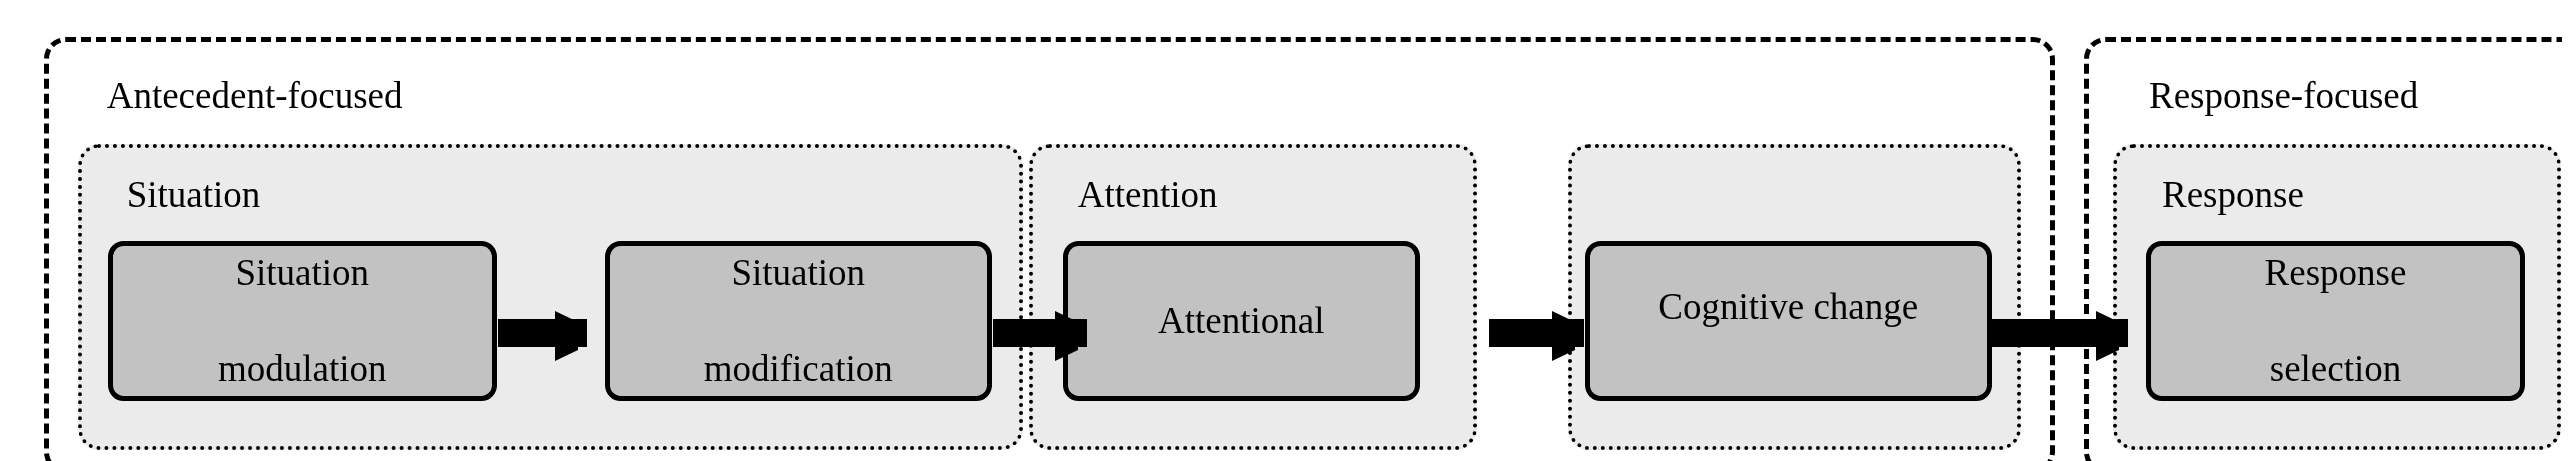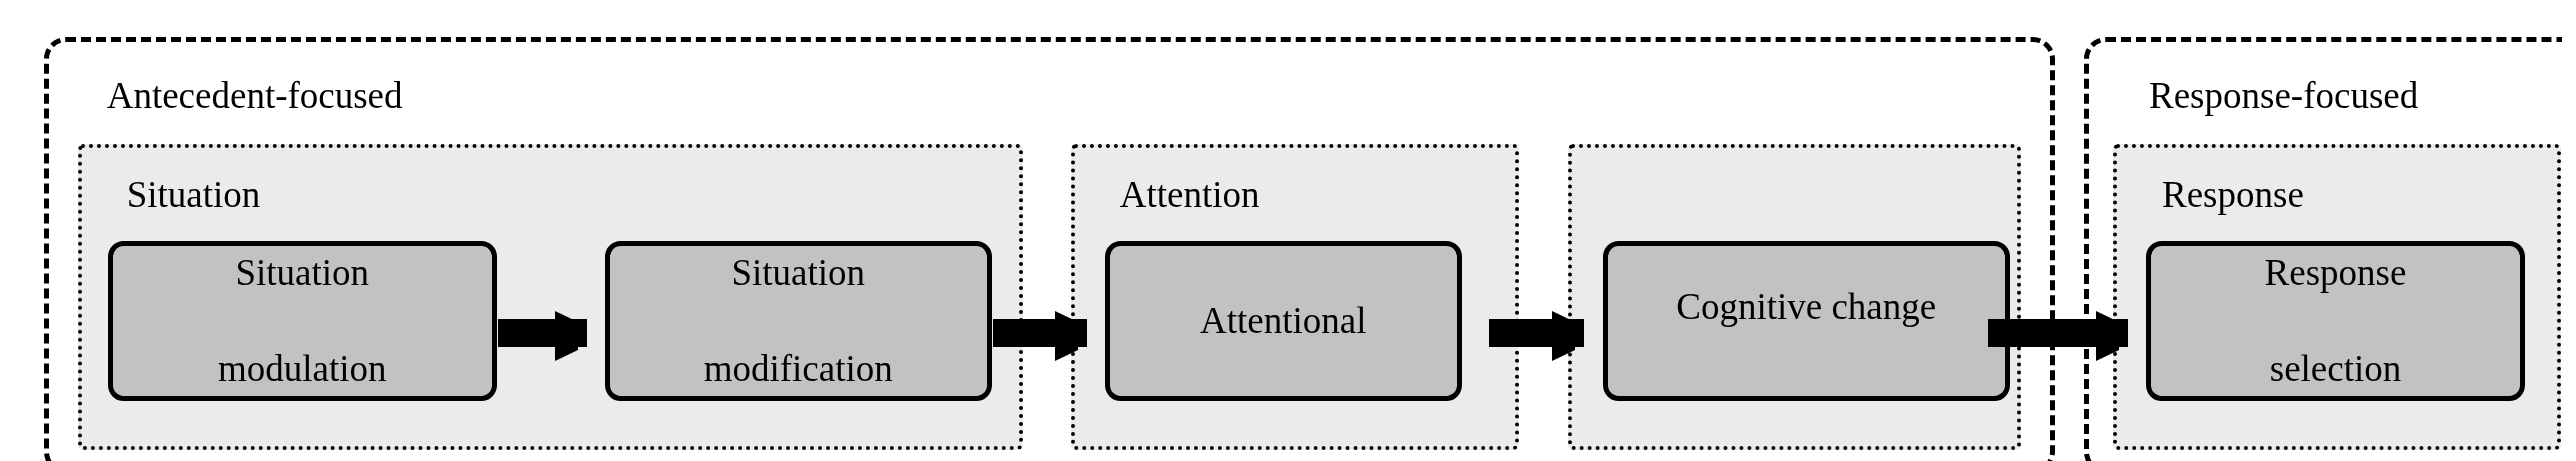--- a/index.html
+++ b/index.html
@@ -31,24 +31,24 @@
   .g-antecedent .group-label { left: 44px; top: 17.3px; }
   .g-response  .group-label { left: 46px; top: 17.3px; }
 
   
   .panel {
     position: absolute;
     top: 102px;
     height: 306px;
     background: #ebebeb;
     border: 4.7px dotted #000000;
-    border-radius: 5px;
+    border-radius: 21px;
   }
   .p-situation { left: 29px;   width: 945px; }
-  .p-attention { left: 1022px; width: 448px;  }
+  .p-attention { left: 980px; width: 448px;  }
   .p-appraisal { left: 1519px; width: 453px;  }
   .p-response  { left: 24px;   width: 448px;  }
   .panel-label {
     position: absolute;
     left: 31px;
     top: 11px;
     font-size: 37px;
     line-height: 1.2;
     white-space: nowrap;
   }
@@ -65,21 +65,21 @@
     flex-direction: column;
     align-items: center;
     justify-content: center;
     text-align: center;
     font-size: 37px;
     line-height: 1.85;
   }
   .n-selection    { left: 26px;  width: 389px; }
   .n-modification { left: 523px; width: 387px; }
   .n-deployment   { left: 30px;  width: 357px; text-align: center; }
-  .n-change       { left: 31px;  width: 407px; text-align: right; }
+  .n-change       { left: 13px;  width: 407px; text-align: right; }
   .n-modulation   { left: 29px;  width: 379px; }
   .node-line { display: block; white-space: nowrap; }
 
   
   .arrow { position: absolute; top: 278px; height: 31px; z-index: 3; }
   .a-1 { left: 470px;  width: 108px; }
   .a-2 { left: 965px; width: 113px; }
   .a-3 { left: 1461px; width: 114px; }
   .a-4 { left: 1960px; width: 159px; }
   .arrow-shaft {

